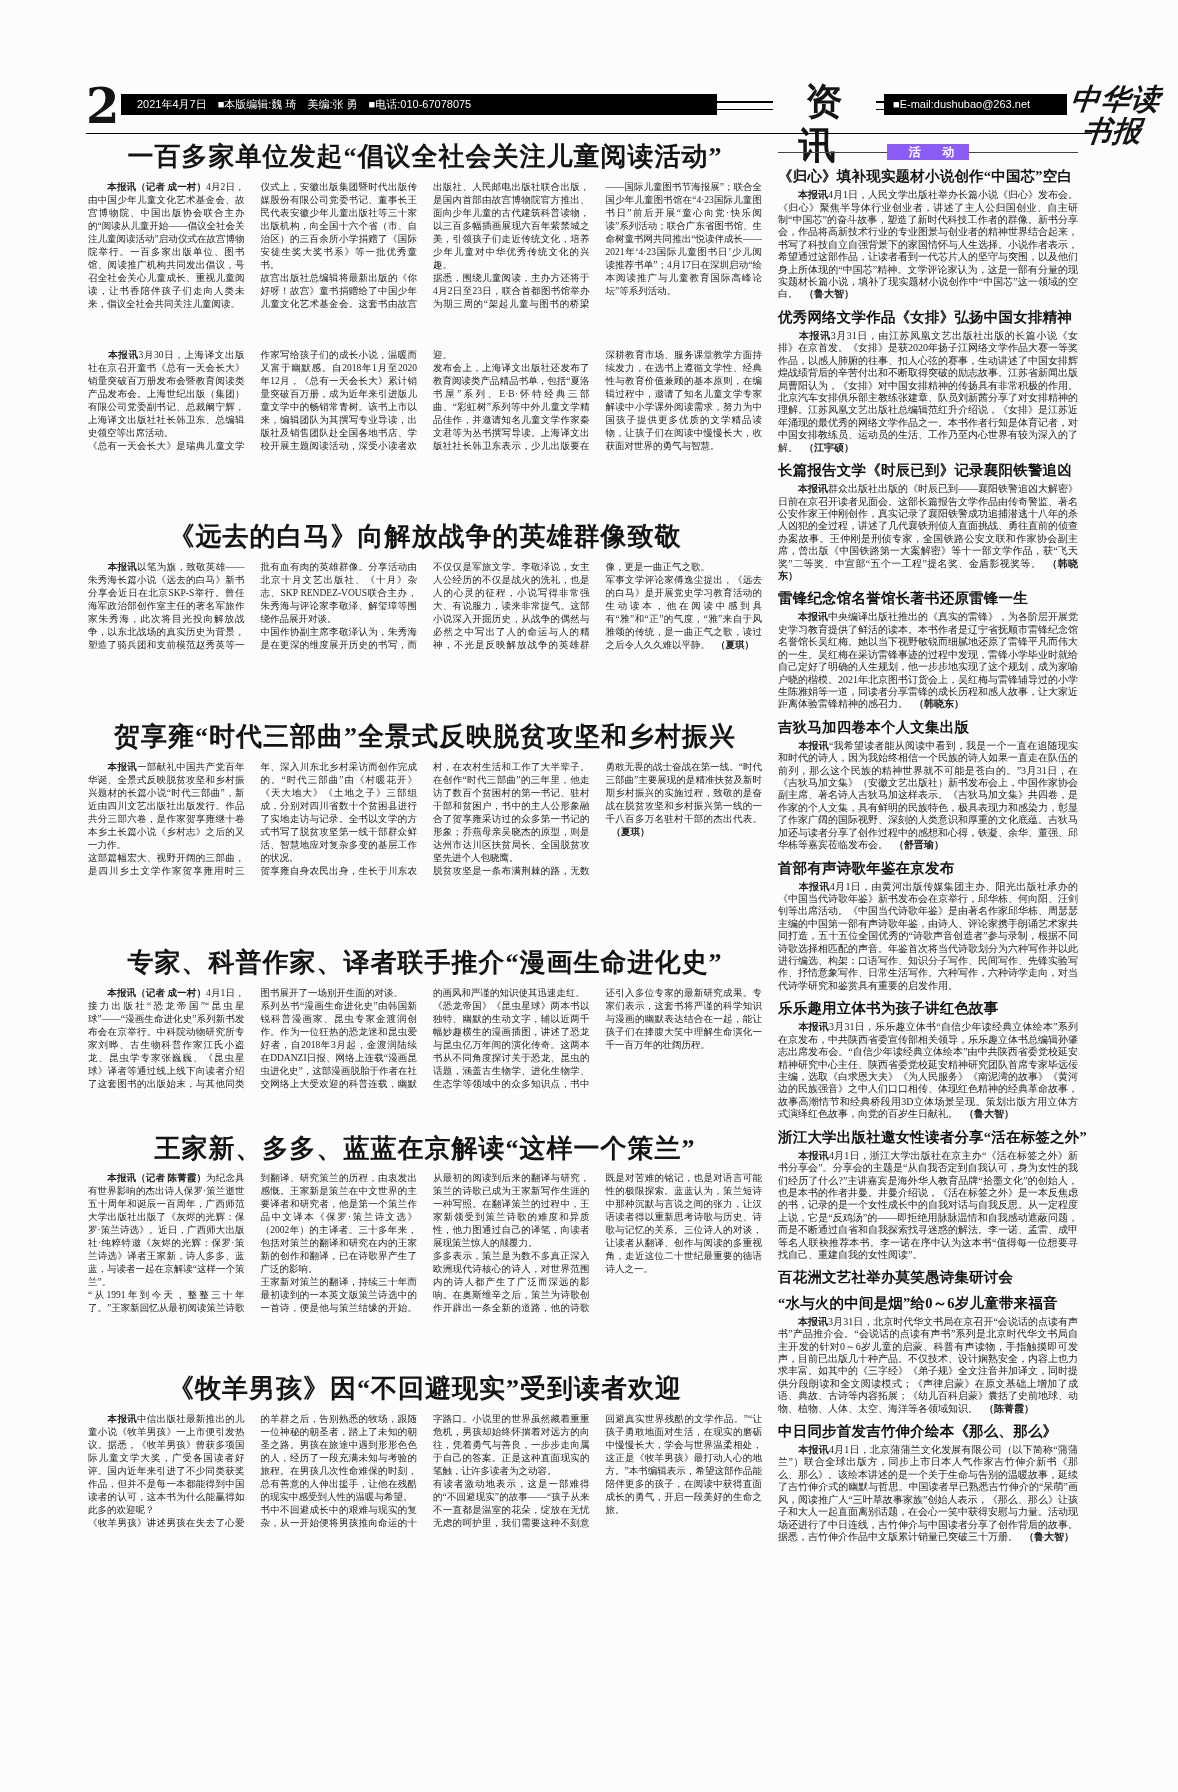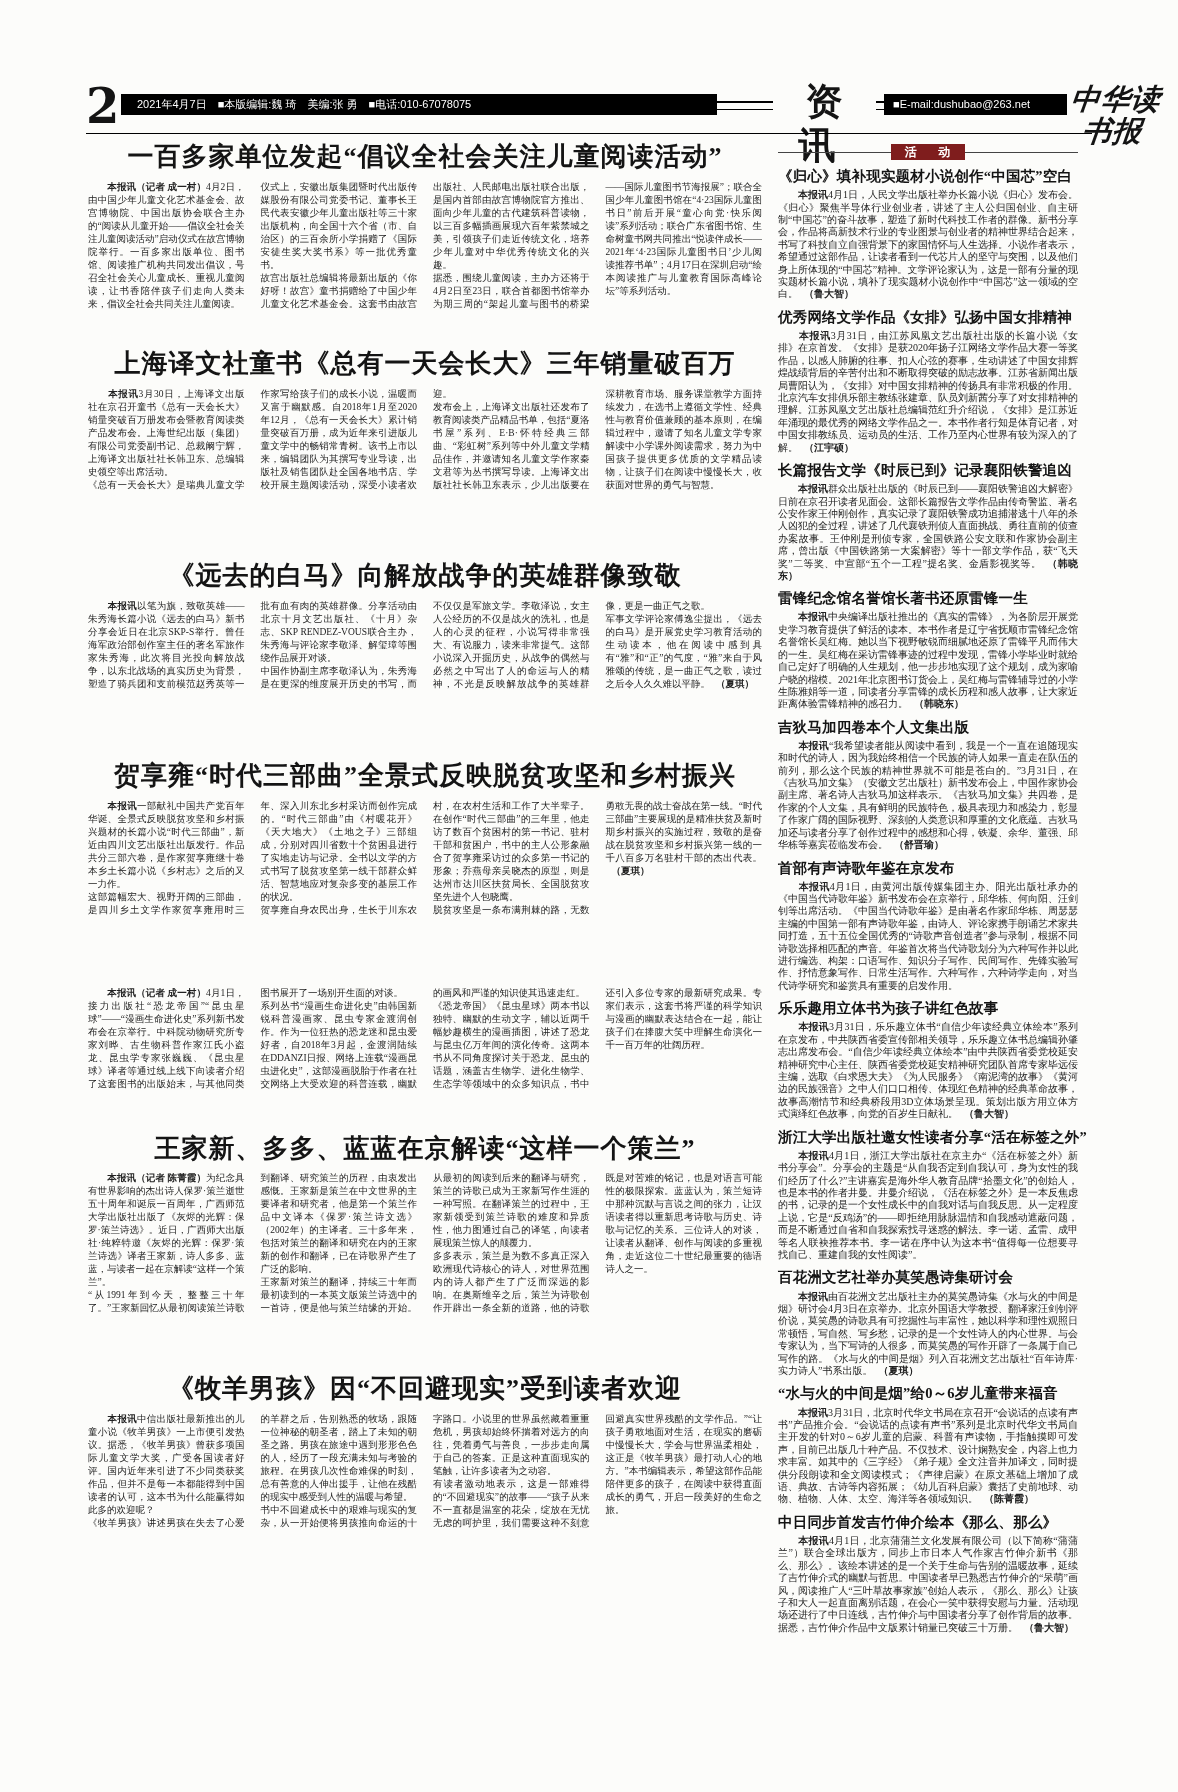--- a/index.html
+++ b/index.html
@@ -18,22 +18,22 @@
   .dbl.b{left:876px;width:184px;}
   .section-title{position:absolute;left:770px;top:80px;width:108px;text-align:center;
         font-size:37px;font-weight:bold;letter-spacing:14px;text-indent:14px;line-height:1.2;}
   .masthead{position:absolute;left:1056px;top:84px;width:116px;font-size:29px;font-weight:bold;
         font-style:italic;transform:skewX(-6deg);letter-spacing:1px;line-height:1.1;text-align:center;}
   .head-rule{position:absolute;left:86px;top:133px;width:1006px;border-top:1.5px solid #000;}
   
   .badge-row{position:absolute;left:778px;top:143px;width:300px;height:18px;
         display:flex;align-items:center;}
   .badge-row .rule{flex:1;border-top:1.5px solid #444;}
-  .badge{background:#7f1d1d;color:#fff;font-size:12px;font-weight:bold;letter-spacing:9px;
-        padding:2px 6px 2px 14px;line-height:1;font-family:"Liberation Sans",sans-serif;}
+  .badge{background:#8b5cf6;color:#fff;font-size:12px;font-weight:bold;letter-spacing:9px;
+        padding:2px 6px 2px 22px;line-height:1;font-family:"Liberation Sans",sans-serif;}
   
   .left-region{position:absolute;left:88px;top:136px;width:674px;}
   .l-article{margin-bottom:6px;}
   .l-head{margin:6px 0 9px 0;text-align:center;font-size:26px;font-weight:900;
         letter-spacing:1px;line-height:1.15;white-space:nowrap;}
   .l-body{column-count:4;column-gap:16px;text-align:justify;font-size:9.5px;line-height:13px;
         white-space:pre-line;overflow:hidden;color:#222;}
   .lead{font-weight:bold;}
   .byline{font-weight:bold;margin-left:6px;}
   
@@ -68,21 +68,20 @@
 
     <section class="l-article">
       <h2 class="l-head">一百多家单位发起“倡议全社会关注儿童阅读活动”</h2>
       <div class="l-body" style="height:162px"><b class="lead">　　本报讯（记者 成一村）</b><span>4月2日，由中国少年儿童文化艺术基金会、故宫博物院、中国出版协会联合主办的“阅读从儿童开始——倡议全社会关注儿童阅读活动”启动仪式在故宫博物院举行。一百多家出版单位、图书馆、阅读推广机构共同发出倡议，号召全社会关心儿童成长、重视儿童阅读，让书香陪伴孩子们走向人类未来，倡议全社会共同关注儿童阅读。
 仪式上，安徽出版集团暨时代出版传媒股份有限公司党委书记、董事长王民代表安徽少年儿童出版社等三十家出版机构，向全国十六个省（市、自治区）的三百余所小学捐赠了《国际安徒生奖大奖书系》等一批优秀童书。
 故宫出版社总编辑将最新出版的《你好呀！故宫》童书捐赠给了中国少年儿童文化艺术基金会。这套书由故宫出版社、人民邮电出版社联合出版，是国内首部由故宫博物院官方推出、面向少年儿童的古代建筑科普读物，以三百多幅插画展现六百年紫禁城之美，引领孩子们走近传统文化，培养少年儿童对中华优秀传统文化的兴趣。
 据悉，围绕儿童阅读，主办方还将于4月2日至23日，联合首都图书馆举办为期三周的“架起儿童与图书的桥梁——国际儿童图书节海报展”；联合全国少年儿童图书馆在“4·23国际儿童图书日”前后开展“童心向党·快乐阅读”系列活动；联合广东省图书馆、生命树童书网共同推出“悦读伴成长——2021年‘4·23国际儿童图书日’少儿阅读推荐书单”；4月17日在深圳启动“绘本阅读推广与儿童教育国际高峰论坛”等系列活动。</span><b class="byline"></b></div>
     </section>
 
     <section class="l-article">
-      <h2 class="l-head">上海译文社童书《总有一天会长大》三年销量破百万</h2>
       <div class="l-body" style="height:167px"><b class="lead">　　本报讯</b><span>3月30日，上海译文出版社在京召开童书《总有一天会长大》销量突破百万册发布会暨教育阅读类产品发布会。上海世纪出版（集团）有限公司党委副书记、总裁阚宁辉，上海译文出版社社长韩卫东、总编辑史领空等出席活动。
 《总有一天会长大》是瑞典儿童文学作家写给孩子们的成长小说，温暖而又富于幽默感。自2018年1月至2020年12月，《总有一天会长大》累计销量突破百万册，成为近年来引进版儿童文学中的畅销常青树。该书上市以来，编辑团队为其撰写专业导读，出版社及销售团队赴全国各地书店、学校开展主题阅读活动，深受小读者欢迎。
 发布会上，上海译文出版社还发布了教育阅读类产品精品书单，包括“夏洛书屋”系列、E·B·怀特经典三部曲、“彩虹树”系列等中外儿童文学精品佳作，并邀请知名儿童文学作家秦文君等为丛书撰写导读。上海译文出版社社长韩卫东表示，少儿出版要在深耕教育市场、服务课堂教学方面持续发力，在选书上遵循文学性、经典性与教育价值兼顾的基本原则，在编辑过程中，邀请了知名儿童文学专家解读中小学课外阅读需求，努力为中国孩子提供更多优质的文学精品读物，让孩子们在阅读中慢慢长大，收获面对世界的勇气与智慧。</span><b class="byline"></b></div>
     </section>
 
     <section class="l-article">
       <h2 class="l-head">《远去的白马》向解放战争的英雄群像致敬</h2>
       <div class="l-body" style="height:155px"><b class="lead">　　本报讯</b><span>以笔为旗，致敬英雄——朱秀海长篇小说《远去的白马》新书分享会近日在北京SKP-S举行。曾任海军政治部创作室主任的著名军旅作家朱秀海，此次将目光投向解放战争，以东北战场的真实历史为背景，塑造了骑兵团和支前模范赵秀英等一批有血有肉的英雄群像。分享活动由北京十月文艺出版社、《十月》杂志、SKP RENDEZ-VOUS联合主办，朱秀海与评论家李敬泽、解玺璋等围绕作品展开对谈。
 中国作协副主席李敬泽认为，朱秀海是在更深的维度展开历史的书写，而不仅仅是军旅文学。李敬泽说，女主人公经历的不仅是战火的洗礼，也是人的心灵的征程，小说写得非常强大、有说服力，读来非常提气。这部小说深入开掘历史，从战争的偶然与必然之中写出了人的命运与人的精神，不光是反映解放战争的英雄群像，更是一曲正气之歌。
 军事文学评论家傅逸尘提出，《远去的白马》是开展党史学习教育活动的生动读本，他在阅读中感到具有“雅”和“正”的气度，“雅”来自于风雅颂的传统，是一曲正气之歌，读过之后令人久久难以平静。</span><b class="byline">（夏琪）</b></div>
@@ -90,20 +89,21 @@
 
     <section class="l-article">
       <h2 class="l-head">贺享雍“时代三部曲”全景式反映脱贫攻坚和乡村振兴</h2>
       <div class="l-body" style="height:181px"><b class="lead">　　本报讯</b><span>一部献礼中国共产党百年华诞、全景式反映脱贫攻坚和乡村振兴题材的长篇小说“时代三部曲”，新近由四川文艺出版社出版发行。作品共分三部六卷，是作家贺享雍继十卷本乡土长篇小说《乡村志》之后的又一力作。
 这部篇幅宏大、视野开阔的三部曲，是四川乡土文学作家贺享雍用时三年、深入川东北乡村采访而创作完成的。“时代三部曲”由《村暖花开》《天大地大》《土地之子》三部组成，分别对四川省数十个贫困县进行了实地走访与记录。全书以文学的方式书写了脱贫攻坚第一线干部群众鲜活、智慧地应对复杂多变的基层工作的状况。
 贺享雍自身农民出身，生长于川东农村，在农村生活和工作了大半辈子。在创作“时代三部曲”的三年里，他走访了数百个贫困村的第一书记、驻村干部和贫困户，书中的主人公形象融合了贺享雍采访过的众多第一书记的形象；乔燕母亲吴晓杰的原型，则是达州市达川区扶贫局长、全国脱贫攻坚先进个人包晓鹰。
 脱贫攻坚是一条布满荆棘的路，无数勇敢无畏的战士奋战在第一线。“时代三部曲”主要展现的是精准扶贫及新时期乡村振兴的实施过程，致敬的是奋战在脱贫攻坚和乡村振兴第一线的一千八百多万名驻村干部的杰出代表。</span><b class="byline">（夏琪）</b></div>
     </section>
 
     <section class="l-article">
+      <h2 class="l-head">专家、科普作家、译者联手推介“漫画生命进化史”</h2>
       <div class="l-body" style="height:141px"><b class="lead">　　本报讯（记者 成一村）</b><span>4月1日，接力出版社“恐龙帝国”“昆虫星球”——“漫画生命进化史”系列新书发布会在京举行。中科院动物研究所专家刘晔、古生物科普作家江氏小盗龙、昆虫学专家张巍巍、《昆虫星球》译者等通过线上线下向读者介绍了这套图书的出版始末，与其他同类图书展开了一场别开生面的对谈。
 系列丛书“漫画生命进化史”由韩国新锐科普漫画家、昆虫专家金渡润创作。作为一位狂热的恐龙迷和昆虫爱好者，自2018年3月起，金渡润陆续在DDANZI日报、网络上连载“漫画昆虫进化史”，这部漫画脱胎于作者在社交网络上大受欢迎的科普连载，幽默的画风和严谨的知识使其迅速走红。
 《恐龙帝国》《昆虫星球》两本书以独特、幽默的生动文字，辅以近两千幅妙趣横生的漫画插图，讲述了恐龙与昆虫亿万年间的演化传奇。这两本书从不同角度探讨关于恐龙、昆虫的话题，涵盖古生物学、进化生物学、生态学等领域中的众多知识点，书中还引入多位专家的最新研究成果。专家们表示，这套书将严谨的科学知识与漫画的幽默表达结合在一起，能让孩子们在捧腹大笑中理解生命演化一千一百万年的壮阔历程。</span><b class="byline"></b></div>
     </section>
 
     <section class="l-article">
       <h2 class="l-head">王家新、多多、蓝蓝在京解读“这样一个策兰”</h2>
       <div class="l-body" style="height:196px"><b class="lead">　　本报讯（记者 陈菁霞）</b><span>为纪念具有世界影响的杰出诗人保罗·策兰逝世五十周年和诞辰一百周年，广西师范大学出版社出版了《灰烬的光辉：保罗·策兰诗选》。近日，广西师大出版社·纯粹特邀《灰烬的光辉：保罗·策兰诗选》译者王家新，诗人多多、蓝蓝，与读者一起在京解读“这样一个策兰”。
 “从1991年到今天，整整三十年了。”王家新回忆从最初阅读策兰诗歌到翻译、研究策兰的历程，由衷发出感慨。王家新是策兰在中文世界的主要译者和研究者，他是第一个策兰作品中文译本《保罗·策兰诗文选》（2002年）的主译者。三十多年来，包括对策兰的翻译和研究在内的王家新的创作和翻译，已在诗歌界产生了广泛的影响。
 王家新对策兰的翻译，持续三十年而最初读到的一本英文版策兰诗选中的一首诗，便是他与策兰结缘的开始。从最初的阅读到后来的翻译与研究，策兰的诗歌已成为王家新写作生涯的一种写照。在翻译策兰的过程中，王家新领受到策兰诗歌的难度和异质性，他力图通过自己的译笔，向读者展现策兰惊人的颠覆力。
@@ -157,21 +157,20 @@
       <p class="r-body"><b class="lead">　　本报讯</b><span>3月31日，乐乐趣立体书“自信少年读经典立体绘本”系列在京发布，中共陕西省委宣传部相关领导，乐乐趣立体书总编辑孙肇志出席发布会。“自信少年读经典立体绘本”由中共陕西省委党校延安精神研究中心主任、陕西省委党校延安精神研究团队首席专家毕远佞主编，选取《白求恩大夫》《为人民服务》《南泥湾的故事》《黄河边的民族强音》之中人们口口相传、体现红色精神的经典革命故事，故事高潮情节和经典桥段用3D立体场景呈现。策划出版方用立体方式演绎红色故事，向党的百岁生日献礼。</span><b class="byline">（鲁大智）</b></p>
     </section>
 
     <section class="r-article">
       <h3 class="r-head">浙江大学出版社邀女性读者分享“活在标签之外”</h3>
       <p class="r-body"><b class="lead">　　本报讯</b><span>4月1日，浙江大学出版社在京主办“《活在标签之外》新书分享会”。分享会的主题是“从自我否定到自我认可，身为女性的我们经历了什么?”主讲嘉宾是海外华人教育品牌“拾墨文化”的创始人，也是本书的作者井曼。井曼介绍说，《活在标签之外》是一本反焦虑的书，记录的是一个女性成长中的自我对话与自我反思。从一定程度上说，它是“反鸡汤”的——即拒绝用脉脉温情和自我感动遮蔽问题，而是不断通过自省和自我探索找寻迷惑的解法。李一诺、孟雷、成甲等名人联袂推荐本书。李一诺在序中认为这本书“值得每一位想要寻找自己、重建自我的女性阅读”。</span><b class="byline"></b></p>
     </section>
 
     <section class="r-article">
       <h3 class="r-head">百花洲文艺社举办莫笑愚诗集研讨会</h3>
-      <p class="r-body"><b class="lead">　　本报讯</b><span>由百花洲文艺出版社主办的莫笑愚诗集《水与火的中间是烟》研讨会4月3日在京举办。北京外国语大学教授、翻译家汪剑钊评价说，莫笑愚的诗歌具有可挖掘性与丰富性，她以科学和理性观照日常顿悟，写自然、写乡愁，记录的是一个女性诗人的内心世界。与会专家认为，当下写诗的人很多，而莫笑愚的写作开辟了一条属于自己写作的路。《水与火的中间是烟》列入百花洲文艺出版社“百年诗库·实力诗人”书系出版。</span><b class="byline">（夏琪）</b></p>
     </section>
 
     <section class="r-article">
       <h3 class="r-head">“水与火的中间是烟”给0～6岁儿童带来福音</h3>
       <p class="r-body"><b class="lead">　　本报讯</b><span>3月31日，北京时代华文书局在京召开“会说话的点读有声书”产品推介会。“会说话的点读有声书”系列是北京时代华文书局自主开发的针对0～6岁儿童的启蒙、科普有声读物，手指触摸即可发声，目前已出版几十种产品。不仅技术、设计娴熟安全，内容上也力求丰富。如其中的《三字经》《弟子规》全文注音并加译文，同时提供分段朗读和全文阅读模式；《声律启蒙》在原文基础上增加了成语、典故、古诗等内容拓展；《幼儿百科启蒙》囊括了史前地球、动物、植物、人体、太空、海洋等各领域知识。</span><b class="byline">（陈菁霞）</b></p>
     </section>
 
     <section class="r-article">
       <h3 class="r-head">中日同步首发吉竹伸介绘本《那么、那么》</h3>
       <p class="r-body"><b class="lead">　　本报讯</b><span>4月1日，北京蒲蒲兰文化发展有限公司（以下简称“蒲蒲兰”）联合全球出版方，同步上市日本人气作家吉竹伸介新书《那么、那么》。该绘本讲述的是一个关于生命与告别的温暖故事，延续了吉竹伸介式的幽默与哲思。中国读者早已熟悉吉竹伸介的“呆萌”画风，阅读推广人“三叶草故事家族”创始人表示，《那么、那么》让孩子和大人一起直面离别话题，在会心一笑中获得安慰与力量。活动现场还进行了中日连线，吉竹伸介与中国读者分享了创作背后的故事。据悉，吉竹伸介作品中文版累计销量已突破三十万册。</span><b class="byline">（鲁大智）</b></p>

